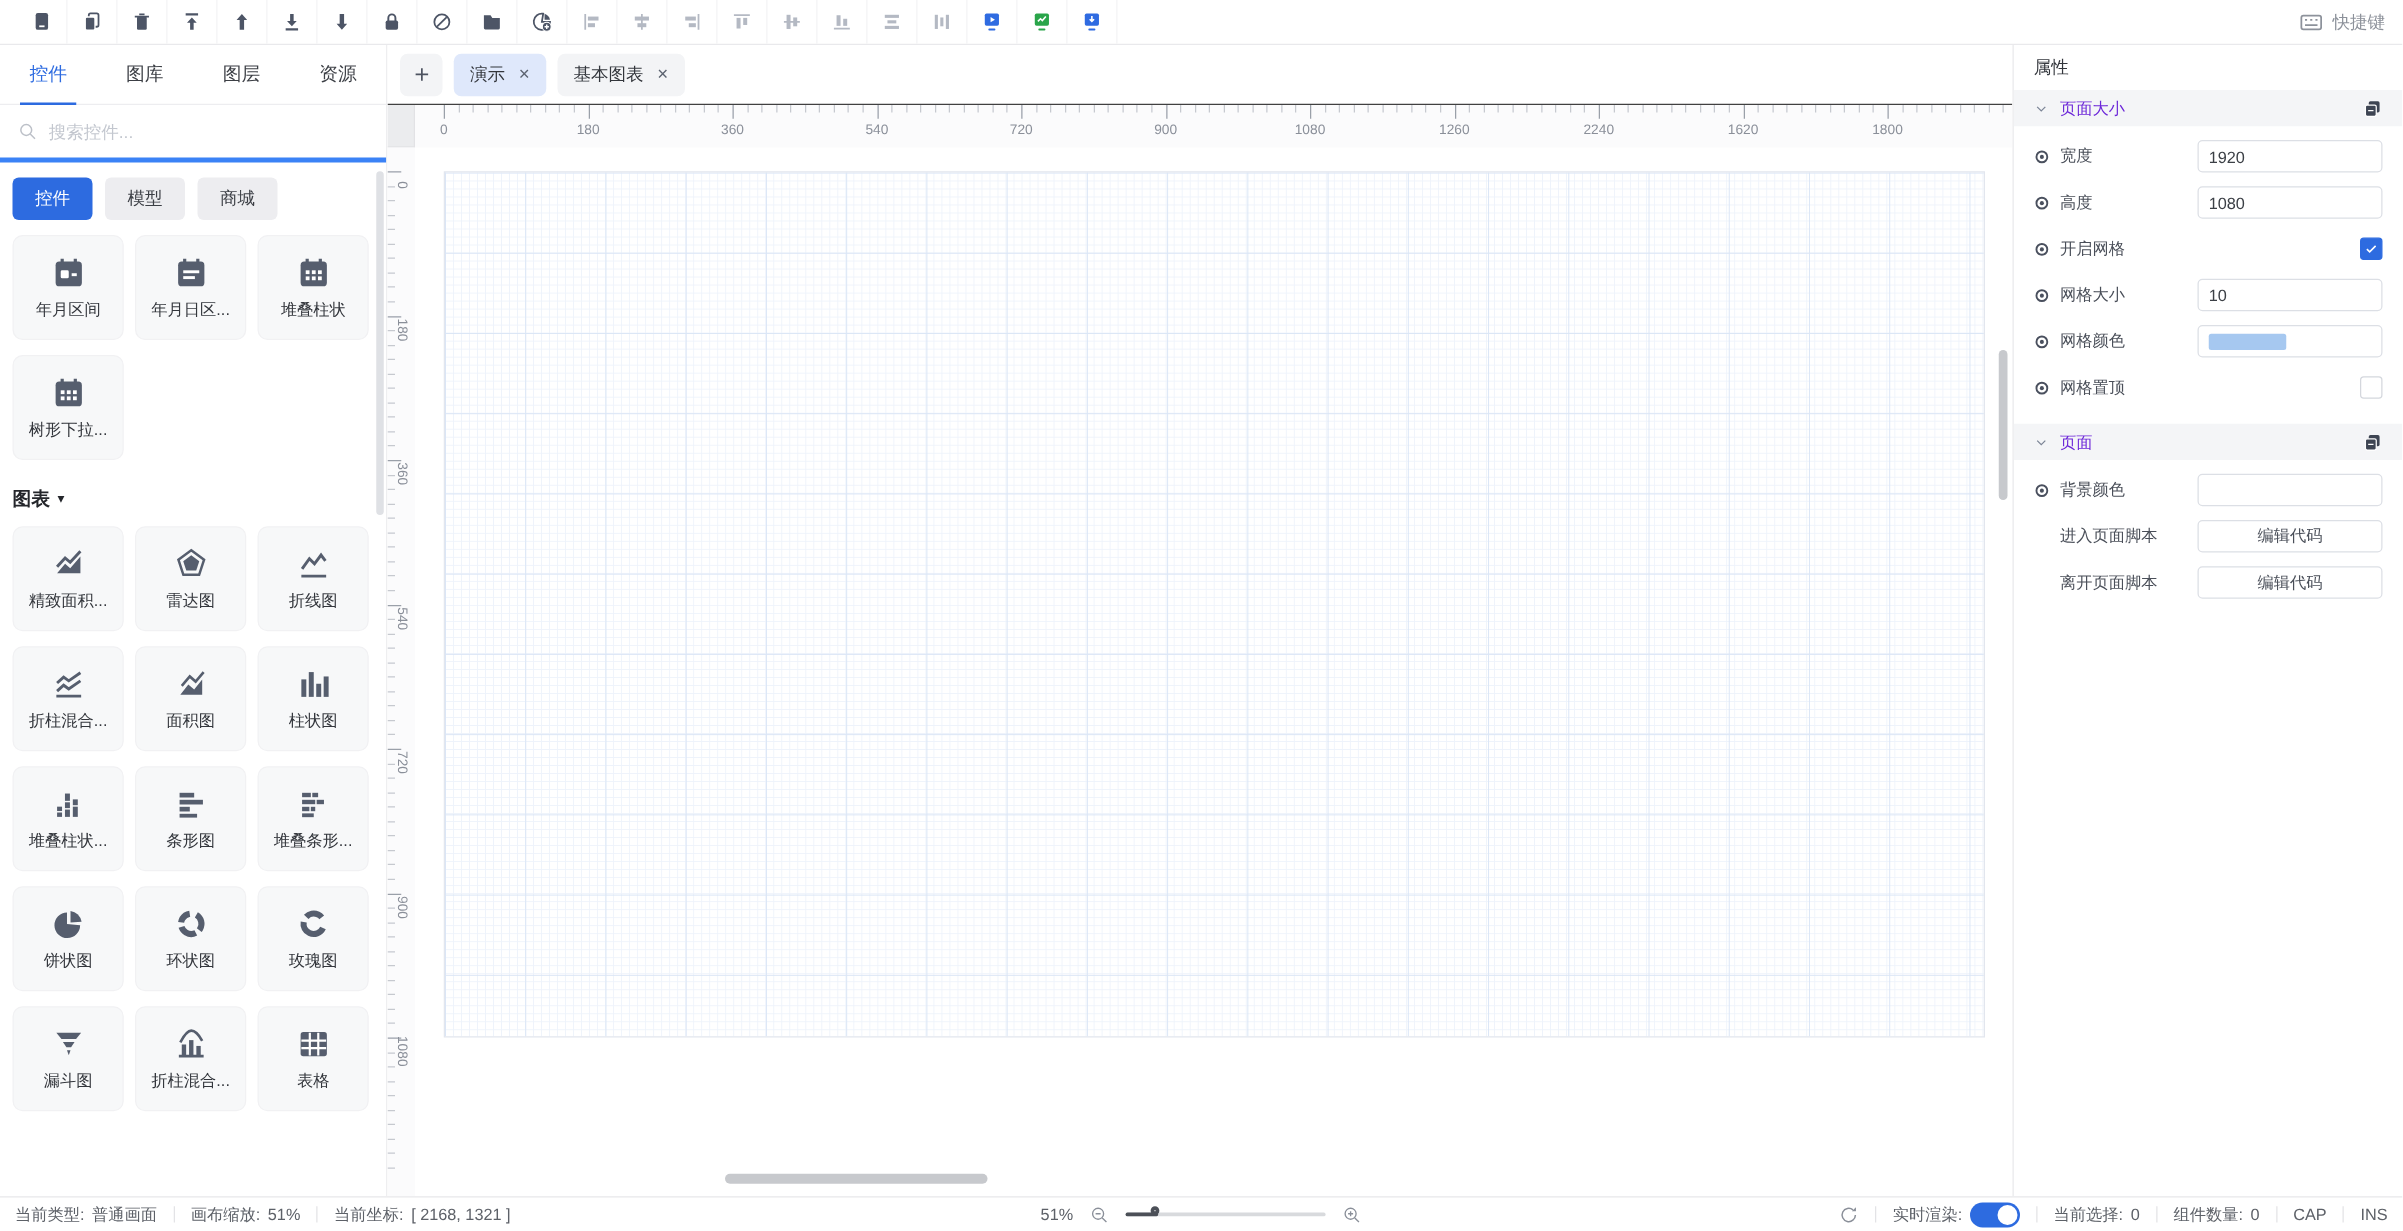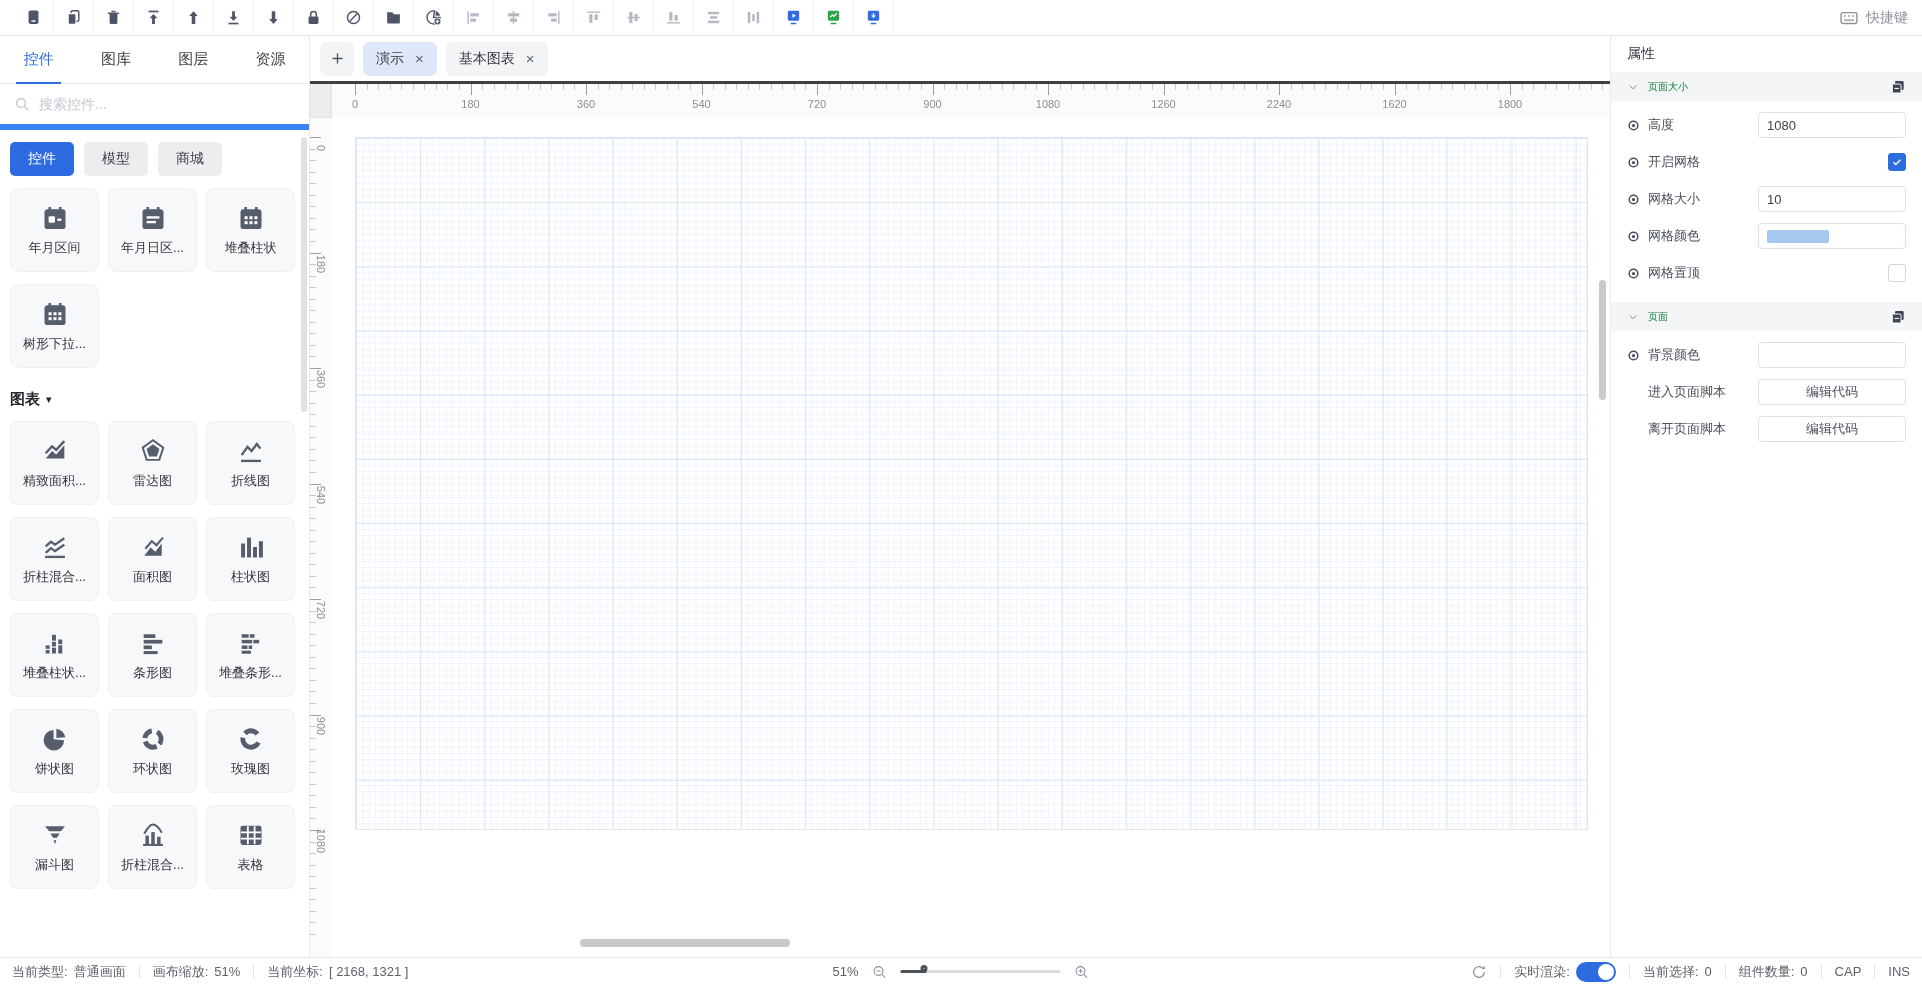--- a/index.html
+++ b/index.html
@@ -18,39 +18,39 @@
   .tb-btn.muted{color:#b4b9c3}
   .tb-right{margin-left:auto;display:flex;align-items:center;gap:7px;color:#8d929b;font-size:14px;cursor:pointer}
   .tb-right .icon{width:20px;height:20px}
 
   
   .sidebar{position:absolute;left:0;top:36px;width:310px;bottom:28px;background:#fff;border-right:1px solid #e9e9ec;overflow:hidden}
   .side-tabs{display:flex;height:48px;border-bottom:1px solid #ededf0}
   .side-tab{flex:1;display:flex;align-items:center;justify-content:center;font-size:15px;color:#3c3f45;position:relative;cursor:pointer}
   .side-tab.active{color:#2d6be0}
   .side-tab.active:after{content:"";position:absolute;left:16px;right:16px;bottom:-1px;height:2px;background:#2d6be0}
-  .search-row{display:flex;align-items:center;height:46px;padding:0 14px;gap:9px;color:#bcc0c8;border-bottom:6px solid #3b82f6}
+  .search-row{display:flex;align-items:center;height:46px;padding:0 14px;gap:9px;color:#bcc0c8;border-bottom:4px solid #3b82f6}
   .search-row .icon{width:16px;height:16px}
   .search-row input{border:none;outline:none;font-size:14px;flex:1;color:#333;background:transparent}
   .search-row input::placeholder{color:#c3c7cf}
   .filters{display:flex;gap:10px;padding:12px 10px 0}
   .filter-btn{height:34px;padding:0 18px;border-radius:5px;background:#ededf0;border:none;font-size:14px;color:#3c3f45;cursor:pointer}
   .filter-btn.active{background:#2d6be0;color:#fff}
   .wgroups{padding:12px 10px 0}
   .wgrid{display:flex;flex-wrap:wrap;gap:12px 9px}
   .wcard{width:89px;height:84px;background:#f7f8f9;border:1px solid #f1f1f3;border-radius:8px;display:flex;flex-direction:column;align-items:center;padding-top:15px;cursor:pointer}
   .wcard .icon{width:28px;height:28px;color:#565e6e}
   .wlabel{margin-top:7px;font-size:13px;color:#33363c;white-space:nowrap;overflow:hidden;max-width:82px;text-align:center}
   .gsection-h{display:flex;align-items:center;gap:6px;font-size:15px;font-weight:700;color:#24262b;margin:18px 0 12px;cursor:pointer}
   .gsection-h .tri{font-size:11px;line-height:1}
   .side-scrollbar{position:absolute;right:2px;top:101px;width:6px;height:275px;border-radius:3px;background:#dfe1e5;cursor:pointer}
 
   
   .workspace{position:absolute;left:310px;top:36px;right:312px;bottom:28px;background:#fff;overflow:hidden}
-  .tabbar{height:48px;display:flex;align-items:center;padding:0 10px;gap:9px;background:#fff;border-bottom:3px solid #404040}
+  .tabbar{height:48px;display:flex;align-items:center;padding:0 10px;gap:9px;background:#fff;border-bottom:1px solid #404040}
   .addtab{width:34px;height:34px;border-radius:6px;background:#f3f4f6;display:flex;align-items:center;justify-content:center;color:#4d5360;border:none;cursor:pointer}
   .addtab .icon{width:15px;height:15px}
   .page-tab{height:34px;display:flex;align-items:center;gap:11px;padding:0 13px;border-radius:6px;background:#f3f4f6;font-size:14px;color:#33363c;border:none;cursor:pointer}
   .page-tab.active{background:#dfe8fb}
   .tab-x{color:#5c6370;font-size:15px;line-height:1}
   .corner{position:absolute;left:0;top:48px;width:22px;height:34px;background:#ebecee;border-right:1px solid #e2e2e5;border-bottom:1px solid #e2e2e5}
   .hruler{position:absolute;left:22px;right:0;top:48px;height:34px;background:#fbfbfc}
   .tick-h{position:absolute;top:0;width:1px;height:6px;background:#c6c9cf}
   .tick-h.major{height:11px;background:#9aa0a9}
   .hlabel{position:absolute;top:14px;font-size:11px;color:#8a8f99;transform:translateX(-50%)}
@@ -65,21 +65,21 @@
       linear-gradient(to right,#eef3fb 1px,transparent 1px),
       linear-gradient(to bottom,#eef3fb 1px,transparent 1px);
     background-size:64.2px 64.2px,64.2px 64.2px,6.42px 6.42px,6.42px 6.42px}
   .vscroll{position:absolute;right:4px;top:244px;width:7px;height:120px;border-radius:4px;background:#c7c9cd;cursor:pointer}
   .hscroll{position:absolute;left:270px;top:903px;width:210px;height:8px;border-radius:4px;background:#c7c9cd;cursor:pointer}
 
   
   .rightpanel{position:absolute;right:0;top:36px;width:312px;bottom:28px;background:#fff;border-left:1px solid #e9e9ec;overflow:hidden}
   .rp-title{height:36px;display:flex;align-items:center;padding:0 16px;font-size:14px;color:#33363c}
   .psec{margin-bottom:16px}
-  .sec-h{height:29px;background:#f4f5f7;display:flex;align-items:center;padding:0 16px;gap:9px;font-size:10px;color:#15803d;cursor:pointer}
+  .sec-h{height:29px;background:#f4f5f7;display:flex;align-items:center;padding:0 16px;gap:9px;font-size:13px;color:#6d28d9;cursor:pointer}
   .sec-h .chevi{width:12px;height:12px;color:#7c8596}
   .sec-copy{margin-left:auto;width:16px;height:16px;color:#3e4553;cursor:pointer}
   .prow{display:flex;align-items:center;padding:0 16px;margin-top:11px;height:26px}
   .plabel{display:flex;align-items:center;gap:8px;color:#4a4f59;font-size:13px}
   .bullet{width:13px;height:13px;color:#4a505e;flex:0 0 13px}
   .bullet-ph{width:13px;flex:0 0 13px}
   .pctrl{margin-left:auto;display:flex;align-items:center}
   .pinput{width:148px;height:26px;border:1px solid #dcdfe5;border-radius:4px;padding:0 8px;font-size:13px;color:#3c4046;outline:none;background:#fff}
   .cbx{width:18px;height:18px;border-radius:3px;border:1px solid #d4d7dd;background:#fff;display:flex;align-items:center;justify-content:center;cursor:pointer}
   .cbx.on{background:#2d6be0;border-color:#2d6be0;color:#fff}
@@ -825,20 +825,34 @@
             </span>
           </div>
           <div class="prow">
             <span class="plabel">
               <span class="icon bullet">
                 <svg viewBox="0 0 24 24" aria-hidden="true">
                   <circle cx="12" cy="12" r="8" fill="none" stroke="currentColor" stroke-width="2.8"></circle>
                   <circle cx="12" cy="12" r="3" fill="currentColor"></circle>
                 </svg>
               </span>
+              <span>宽度</span>
+            </span>
+            <span class="pctrl">
+              <input class="pinput" value="1920" style="">
+            </span>
+          </div>
+          <div class="prow">
+            <span class="plabel">
+              <span class="icon bullet">
+                <svg viewBox="0 0 24 24" aria-hidden="true">
+                  <circle cx="12" cy="12" r="8" fill="none" stroke="currentColor" stroke-width="2.8"></circle>
+                  <circle cx="12" cy="12" r="3" fill="currentColor"></circle>
+                </svg>
+              </span>
               <span>高度</span>
             </span>
             <span class="pctrl">
               <input class="pinput" value="1080" style="">
             </span>
           </div>
           <div class="prow">
             <span class="plabel">
               <span class="icon bullet">
                 <svg viewBox="0 0 24 24" aria-hidden="true">

